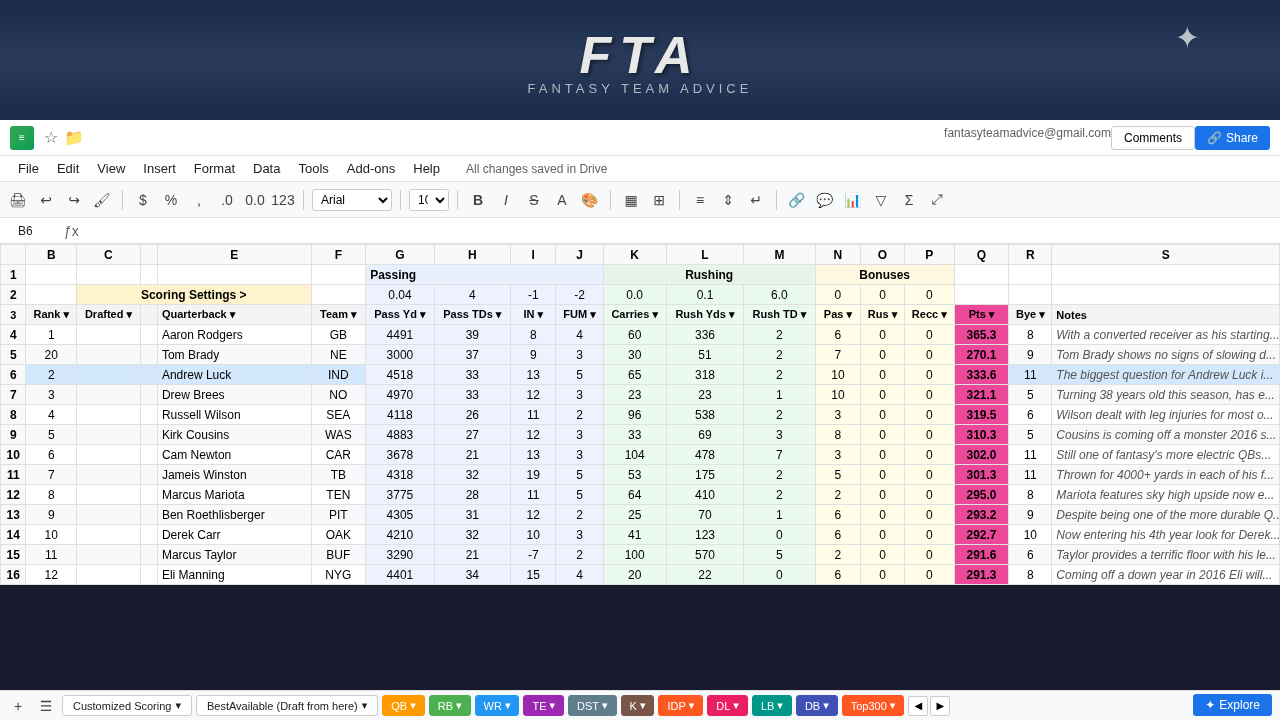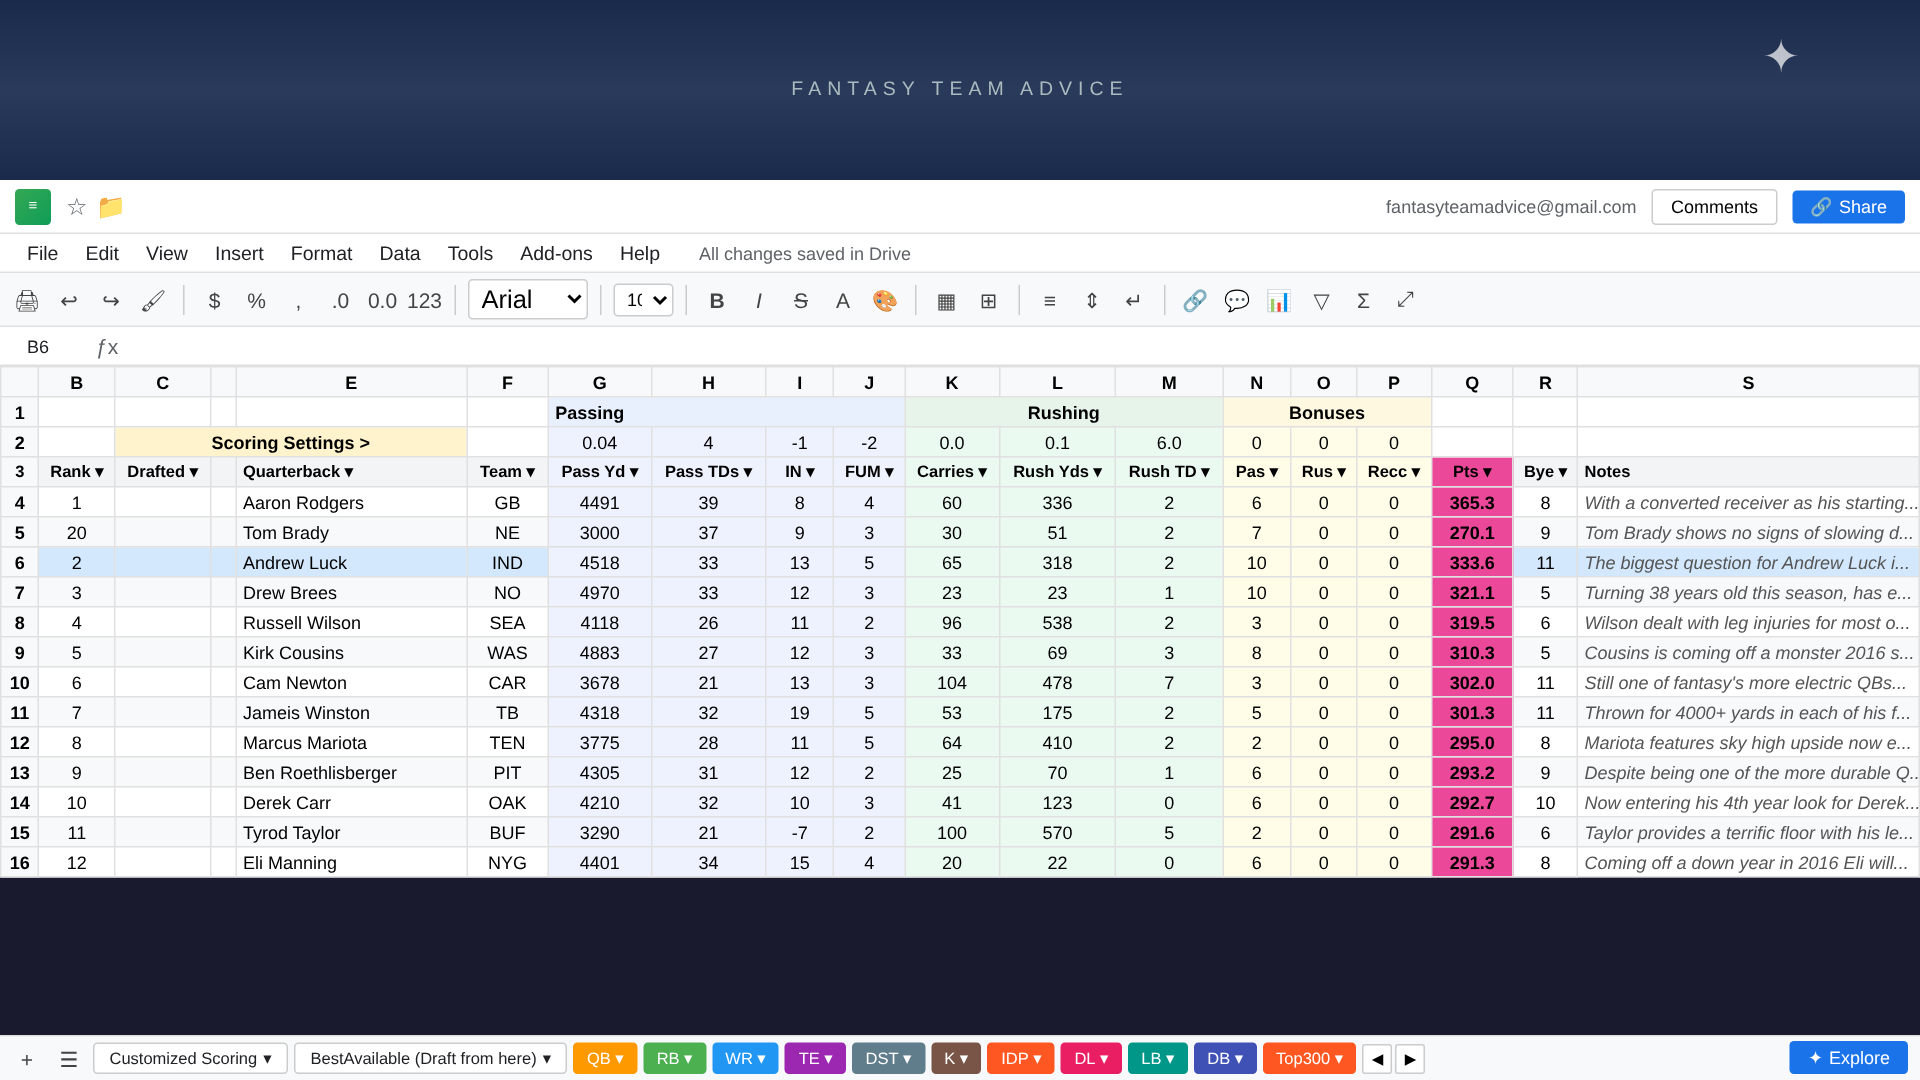--- a/index.html
+++ b/index.html
@@ -73,22 +73,21 @@
     .title-icons {
       display: flex;
       gap: 6px;
       align-items: center;
       color: #5f6368;
       font-size: 16px;
     }
     .title-right {
       margin-left: auto;
       display: flex;
-      align-items: center;
-      gap: 10px;
+      gap: 0;
     }
     .email-text {
       font-size: 12px;
       color: #5f6368;
     }
     .comments-btn {
       padding: 4px 12px;
       border: 1px solid #ccc;
       border-radius: 3px;
       background: #fff;
@@ -150,21 +149,21 @@
       border-radius: 3px;
       cursor: pointer;
       font-size: 14px;
       color: #444;
       border: none;
       background: transparent;
     }
     .toolbar-divider { width: 1px; height: 20px; background: #ccc; margin: 0 4px; }
     .font-select {
       padding: 2px 4px;
-      font-size: 17px;
+      font-size: 12px;
       border: 1px solid #ccc;
       border-radius: 3px;
       background: #fff;
       width: 80px;
     }
     .font-size-select {
       padding: 2px 4px;
       font-size: 12px;
       border: 1px solid #ccc;
       border-radius: 3px;
@@ -325,20 +324,21 @@
       border-radius: 2px;
       cursor: pointer;
       font-size: 10px;
     }
   </style>
 </head>
 <body>
 
 <div class="banner">
   <div class="banner-title">
+    <div class="fta">FTA</div>
     <div class="subtitle">FANTASY TEAM ADVICE</div>
   </div>
   <div class="banner-star">✦</div>
 </div>
 
 <div class="title-bar">
   <div class="sheets-icon">≡</div>
   <div class="title-icons">
     <span>☆</span>
     <span>📁</span>
@@ -754,21 +754,21 @@
     <td class="bonus-col">0</td>
     <td class="pts-col" style="font-weight:bold;">292.7</td>
     <td>10</td>
     <td class="notes" style="font-style:italic;color:#555;">Now entering his 4th year look for Derek...</td>
   </tr>
         <tr style="background: rgb(248, 249, 250);">
     <td class="row-header">15</td>
     <td>11</td>
     <td></td>
     <td></td>
-    <td class="text-left">Tyrod Taylor</td>
+    <td class="text-left">Marcus Taylor</td>
     <td>BUF</td>
     <td class="passing-col">3290</td>
     <td class="passing-col">21</td>
     <td class="passing-col">-7</td>
     <td class="passing-col">2</td>
     <td class="rushing-col">100</td>
     <td class="rushing-col">570</td>
     <td class="rushing-col">5</td>
     <td class="bonus-col">2</td>
     <td class="bonus-col">0</td>

